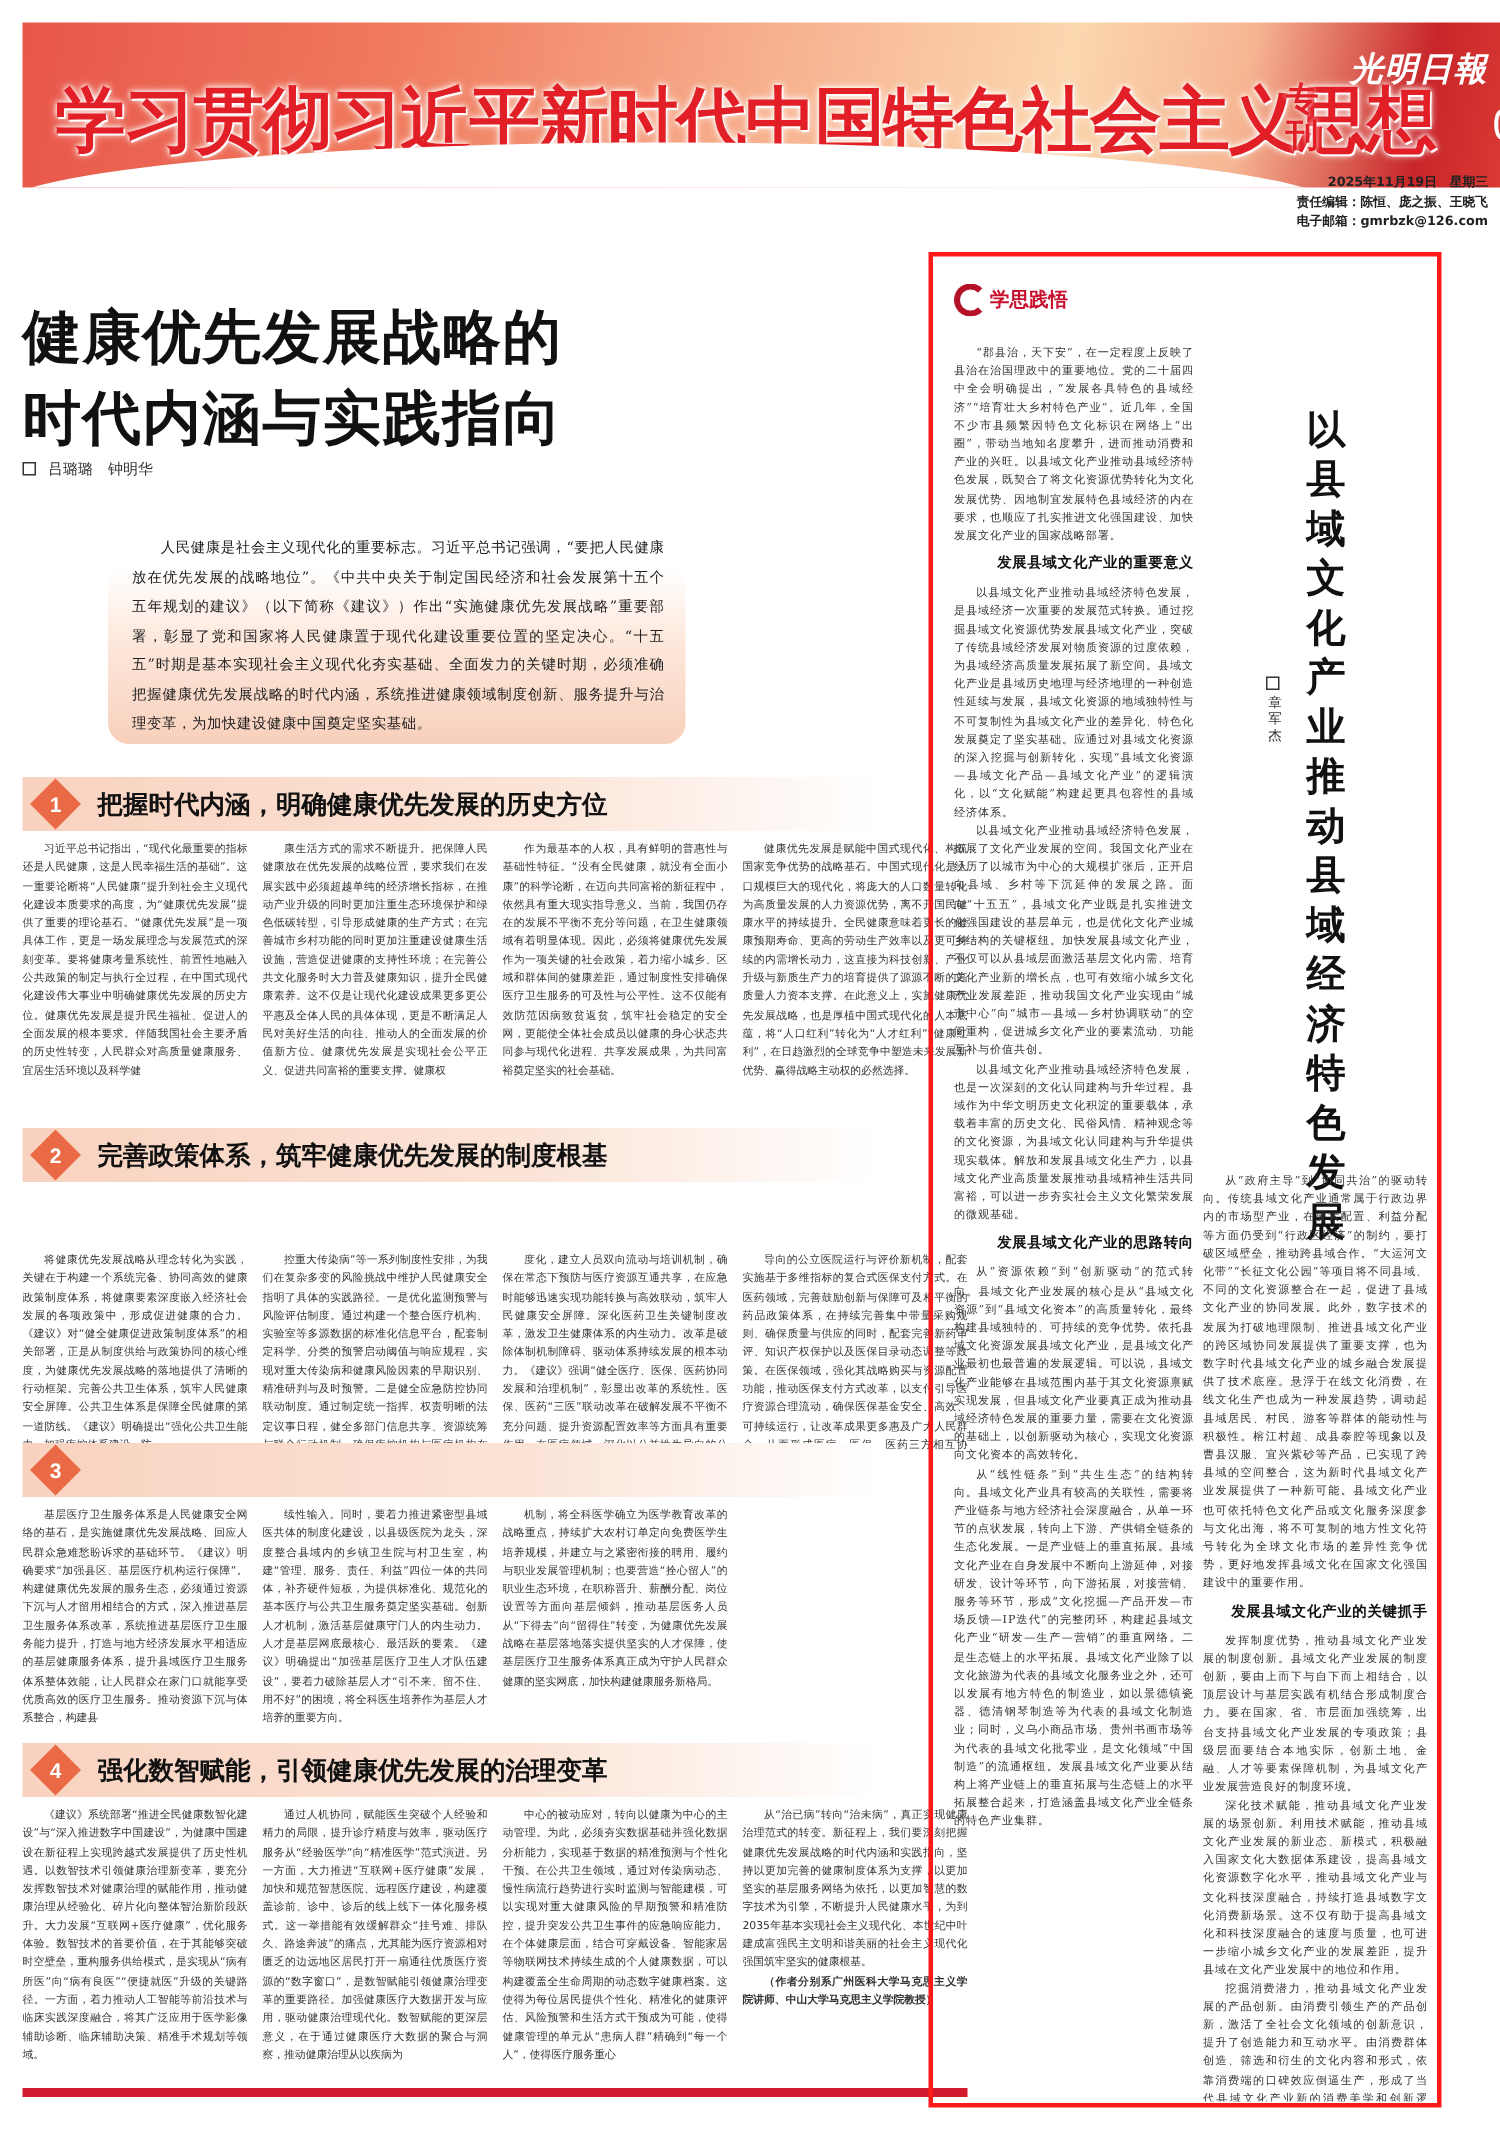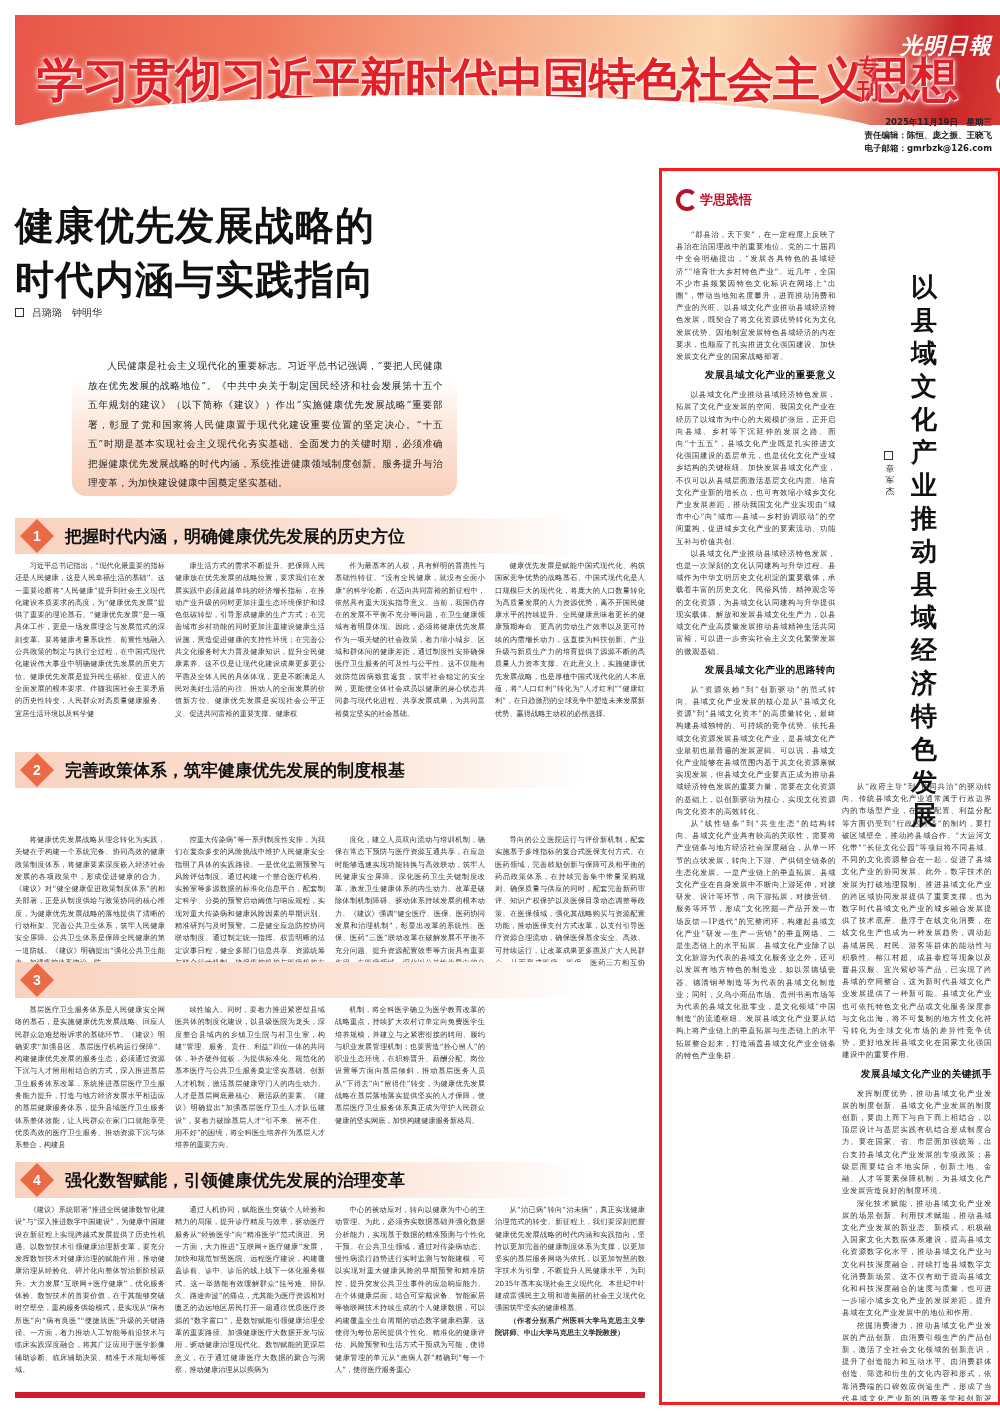--- a/index.html
+++ b/index.html
@@ -47,21 +47,21 @@
   .cols { position: absolute; left: 15px; width: 630px; display: grid; grid-template-columns: repeat(4, 1fr);
     column-gap: 10px; }
   .col { font-family: "DejaVu Sans", sans-serif; font-size: 7.2px; line-height: 12.3px; color: #333;
     text-align: justify; overflow: hidden; }
   .col p { text-indent: 2em; }
   .col p.note { font-weight: bold; text-indent: 2em; }
 
   .bottom-bar { position: absolute; left: 15px; top: 1392px; width: 630px; height: 6px; background: #d21a2e; }
 
   
-  .side { position: absolute; left: 659px; top: 168px; width: 342px; height: 1237px; border: 3px solid #ff1a1a; }
+  .side { position: absolute; left: 619px; top: 168px; width: 342px; height: 1237px; border: 3px solid #ff1a1a; }
   .side-logo { position: absolute; left: 14px; top: 18px; }
   .side-logo .g { display: inline-block; width: 22px; height: 22px; border-radius: 50%; border: 4px solid #b5122a;
     border-right-color: transparent; vertical-align: middle; }
   .side-logo .label { font-family: "DejaVu Sans", sans-serif; font-weight: bold; font-size: 13px; color: #c8102e;
     vertical-align: middle; margin-left: 2px; }
   .side-title { position: absolute; left: 245px; top: 100px; width: 34px; font-family: "DejaVu Serif", serif;
     font-weight: bold; font-size: 26px; line-height: 33px; color: #111; text-align: center; }
   .side-byline { position: absolute; left: 222px; top: 280px; width: 12px; font-size: 9px; line-height: 11px; color: #333; text-align: center; }
   .side-byline .box { display: block; width: 9px; height: 9px; border: 1px solid #333; margin-bottom: 4px; }
   .side-col { position: absolute; font-family: "DejaVu Serif", serif; font-size: 7.4px; line-height: 12.2px; color: #333;
@@ -180,20 +180,21 @@
   </div>
   <div class="side-title">以县域文化产业推动县域经济特色发展</div>
   <div class="side-byline">
     <span class="box"></span>
     <span>章军杰</span>
   </div>
 
   <div class="side-col" style="left:14px; top:58px; width:160px; height:1170px;">
     <p>“郡县治，天下安”，在一定程度上反映了县治在治国理政中的重要地位。党的二十届四中全会明确提出，“发展各具特色的县域经济”“培育壮大乡村特色产业”。近几年，全国不少市县频繁因特色文化标识在网络上“出圈”，带动当地知名度攀升，进而推动消费和产业的兴旺。以县域文化产业推动县域经济特色发展，既契合了将文化资源优势转化为文化发展优势、因地制宜发展特色县域经济的内在要求，也顺应了扎实推进文化强国建设、加快发展文化产业的国家战略部署。</p>
     <h3>发展县域文化产业的重要意义</h3>
+    <p>以县域文化产业推动县域经济特色发展，是县域经济一次重要的发展范式转换。通过挖掘县域文化资源优势发展县域文化产业，突破了传统县域经济发展对物质资源的过度依赖，为县域经济高质量发展拓展了新空间。县域文化产业是县域历史地理与经济地理的一种创造性延续与发展，县域文化资源的地域独特性与不可复制性为县域文化产业的差异化、特色化发展奠定了坚实基础。应通过对县域文化资源的深入挖掘与创新转化，实现“县域文化资源—县域文化产品—县域文化产业”的逻辑演化，以“文化赋能”构建起更具包容性的县域经济体系。</p>
     <p>以县域文化产业推动县域经济特色发展，拓展了文化产业发展的空间。我国文化产业在经历了以城市为中心的大规模扩张后，正开启向县域、乡村等下沉延伸的发展之路。面向“十五五”，县域文化产业既是扎实推进文化强国建设的基层单元，也是优化文化产业城乡结构的关键枢纽。加快发展县域文化产业，不仅可以从县域层面激活基层文化内需、培育文化产业新的增长点，也可有效缩小城乡文化产业发展差距，推动我国文化产业实现由“城市中心”向“城市—县域—乡村协调联动”的空间重构，促进城乡文化产业的要素流动、功能互补与价值共创。</p>
     <p>以县域文化产业推动县域经济特色发展，也是一次深刻的文化认同建构与升华过程。县域作为中华文明历史文化积淀的重要载体，承载着丰富的历史文化、民俗风情、精神观念等的文化资源，为县域文化认同建构与升华提供现实载体。解放和发展县域文化生产力，以县域文化产业高质量发展推动县域精神生活共同富裕，可以进一步夯实社会主义文化繁荣发展的微观基础。</p>
     <h3>发展县域文化产业的思路转向</h3>
     <p>从“资源依赖”到“创新驱动”的范式转向。县域文化产业发展的核心是从“县域文化资源”到“县域文化资本”的高质量转化，最终构建县域独特的、可持续的竞争优势。依托县域文化资源发展县域文化产业，是县域文化产业最初也最普遍的发展逻辑。可以说，县域文化产业能够在县域范围内基于其文化资源禀赋实现发展，但县域文化产业要真正成为推动县域经济特色发展的重要力量，需要在文化资源的基础上，以创新驱动为核心，实现文化资源向文化资本的高效转化。</p>
     <p>从“线性链条”到“共生生态”的结构转向。县域文化产业具有较高的关联性，需要将产业链条与地方经济社会深度融合，从单一环节的点状发展，转向上下游、产供销全链条的生态化发展。一是产业链上的垂直拓展。县域文化产业在自身发展中不断向上游延伸，对接研发、设计等环节，向下游拓展，对接营销、服务等环节，形成“文化挖掘—产品开发—市场反馈—IP迭代”的完整闭环，构建起县域文化产业“研发—生产—营销”的垂直网络。二是生态链上的水平拓展。县域文化产业除了以文化旅游为代表的县域文化服务业之外，还可以发展有地方特色的制造业，如以景德镇瓷器、德清钢琴制造等为代表的县域文化制造业；同时，义乌小商品市场、贵州书画市场等为代表的县域文化批零业，是文化领域“中国制造”的流通枢纽。发展县域文化产业要从结构上将产业链上的垂直拓展与生态链上的水平拓展整合起来，打造涵盖县域文化产业全链条的特色产业集群。</p>
   </div>
 
   <div class="side-col" style="left:180px; top:610px; width:150px; height:620px;">
     <p>从“政府主导”到“协同共治”的驱动转向。传统县域文化产业通常属于行政边界内的市场型产业，在要素配置、利益分配等方面仍受到“行政区经济”的制约，要打破区域壁垒，推动跨县域合作。“大运河文化带”“长征文化公园”等项目将不同县域、不同的文化资源整合在一起，促进了县域文化产业的协同发展。此外，数字技术的发展为打破地理限制、推进县域文化产业的跨区域协同发展提供了重要支撑，也为数字时代县域文化产业的城乡融合发展提供了技术底座。悬浮于在线文化消费，在线文化生产也成为一种发展趋势，调动起县域居民、村民、游客等群体的能动性与积极性。榕江村超、成县泰腔等现象以及曹县汉服、宜兴紫砂等产品，已实现了跨县域的空间整合，这为新时代县域文化产业发展提供了一种新可能。县域文化产业也可依托特色文化产品或文化服务深度参与文化出海，将不可复制的地方性文化符号转化为全球文化市场的差异性竞争优势，更好地发挥县域文化在国家文化强国建设中的重要作用。</p>
     <h3>发展县域文化产业的关键抓手</h3>

